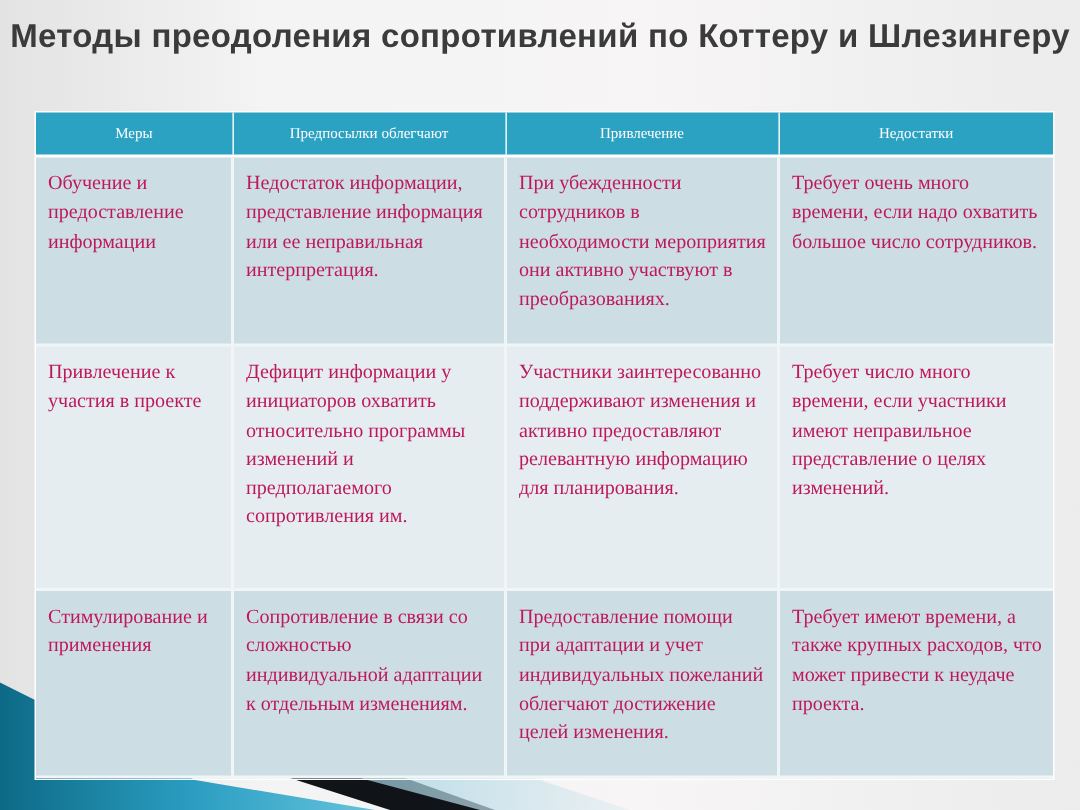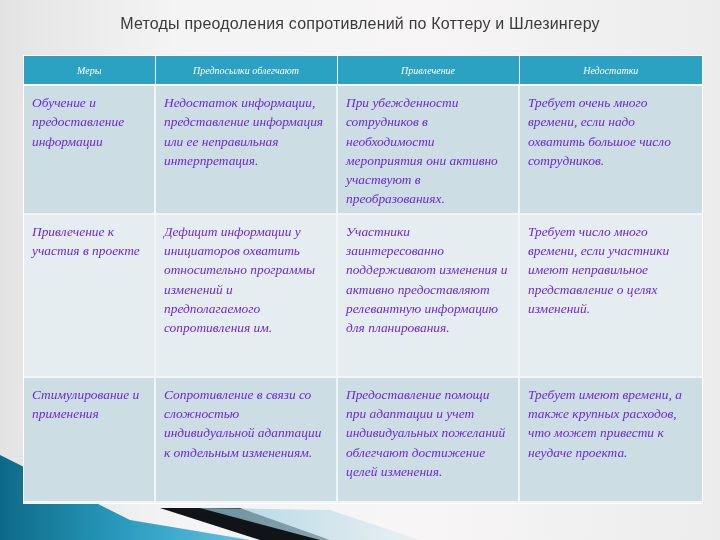--- a/index.html
+++ b/index.html
@@ -9,39 +9,39 @@
       font-family: "Liberation Serif", serif;
     }
     .deco {
       position: absolute; left: 0; top: 0; width: 720px; height: 540px;
       pointer-events: none;
     }
     .title {
       position: absolute; left: 0; top: 10px; width: 720px;
       text-align: center;
       font-family: "Liberation Sans", sans-serif;
-      font-size: 16px; line-height: 27px; color: #3b3b3b;
+      font-size: 22px; line-height: 27px; color: #3b3b3b;
       letter-spacing: 0.2px;
+      font-weight: bold;
     }
     table.grid {
-      position: absolute; left: 24px; top: 56px; width: 678px;
+      position: absolute; left: 24px; top: 75px; width: 678px;
       border-collapse: collapse; table-layout: fixed;
       box-shadow: 0 0 0 1px #ffffff;
-      font-style: italic;
     }
     table.grid th {
       background: #2ba2c2; color: #ffffff;
       font-weight: normal; font-size: 10px; height: 28px;
       text-align: center; vertical-align: middle;
       border-right: 1px solid #e6f2f6; padding: 0 4px;
       border-bottom: 2px solid #ffffff;
     }
     table.grid th:last-child { border-right: none; }
     table.grid td {
-      font-size: 13.4px; line-height: 19.3px; color: #6d28d9;
+      font-size: 13.4px; line-height: 19.3px; color: #be185d;
       vertical-align: top; padding: 7px 7px 4px 8px;
       border-right: 2px solid #f0f5f7; border-bottom: 2px solid #f0f5f7;
     }
     table.grid td:last-child { border-right: none; }
     tr.r-dark td { background: #cddde4; }
     tr.r-light td { background: #e5edf1; }
     tr.r1 td { height: 113px; }
     tr.r2 td { height: 150px; }
     tr.r3 td { height: 112px; }
   </style>

